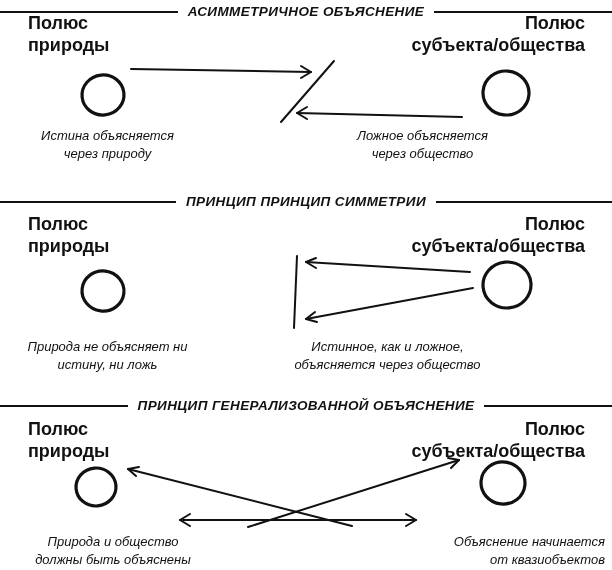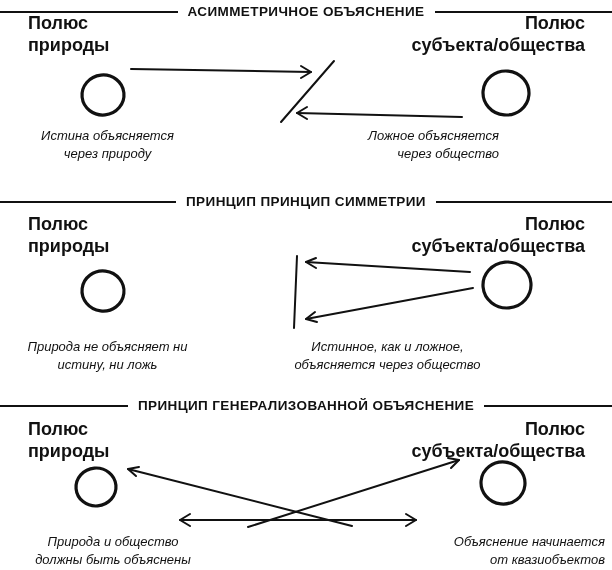--- a/index.html
+++ b/index.html
@@ -11,21 +11,21 @@
     overflow: hidden;
     position: relative;
   }
   .panel { position: relative; width: 612px; }
   #panel1 { height: 188px; }
   #panel2 { height: 202px; }
   #panel3 { height: 180px; }
 
   .title-row {
     position: absolute; left: 0; right: 0;
-    display: flex; align-items: center; gap: 10px;
+    display: flex; align-items: center; gap: 10px; font-style: italic;
   }
   #panel1 .title-row { top: 4px; }
   #panel2 .title-row { top: 6px; }
   #panel3 .title-row { top: 8px; }
   .rule { flex: 1; height: 2px; background: #111111; }
   .title {
     font-weight: bold; font-size: 13.5px; letter-spacing: 0.4px;
     white-space: nowrap;
   }
 
@@ -40,21 +40,21 @@
   #panel3 .pole { top: 29px; }
 
   .caption {
     position: absolute; font-style: italic; font-size: 13px;
     line-height: 1.4; white-space: pre-line; text-align: center;
   }
   #panel1 .caption { top: 127px; }
   #panel2 .caption { top: 150px; }
   #panel3 .caption { top: 143px; }
   #panel1 .caption-left  { left: 15px;  width: 185px; }
-  #panel1 .caption-right { left: 314px; width: 185px; text-align: right; }
+  #panel1 .caption-right { left: 330px; width: 185px; }
   #panel2 .caption-left  { left: 10px;  width: 195px; }
   #panel2 .caption-right { left: 270px; width: 235px; }
   #panel3 .caption-left  { left: 18px;  width: 190px; }
   #panel3 .caption-right { left: 430px; width: 175px; text-align: right; }
 
   svg.art { position: absolute; left: 0; top: 0; }
   .ink  { stroke: #111111; fill: none; }
   .line { stroke-width: 2; stroke-linecap: round; stroke-linejoin: round; }
   .ring { stroke-width: 3.2; }
 </style>

